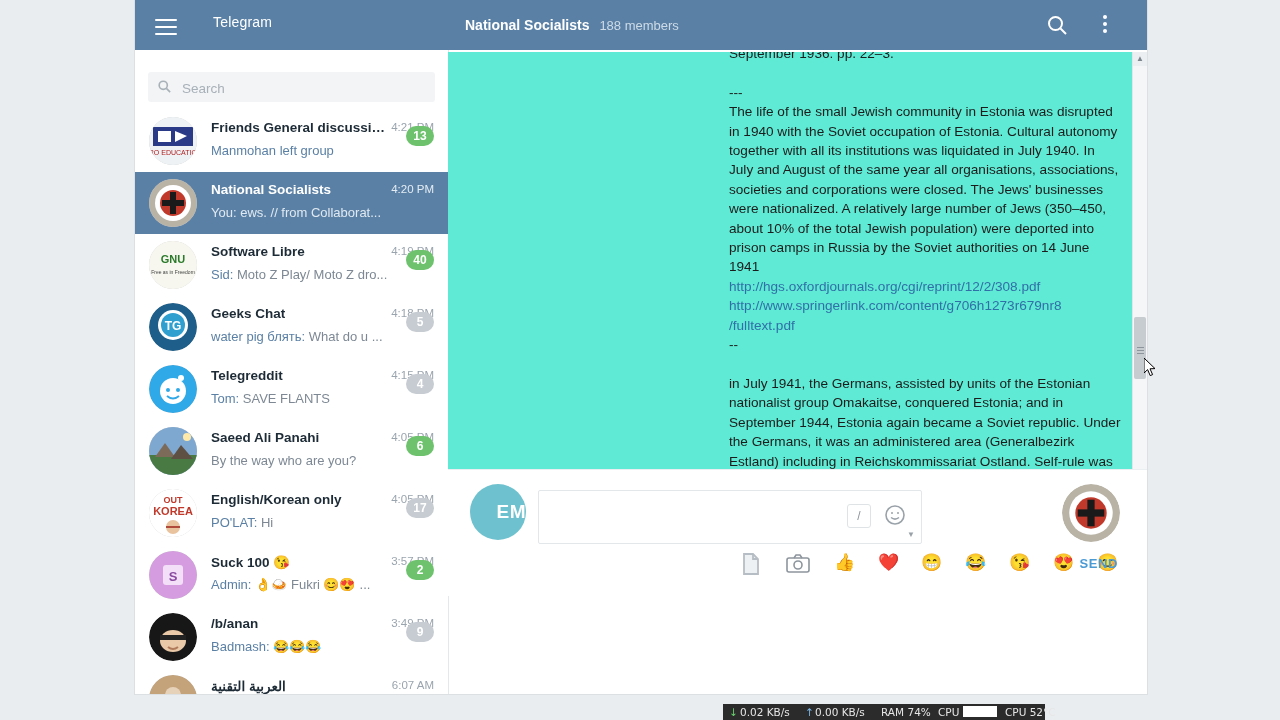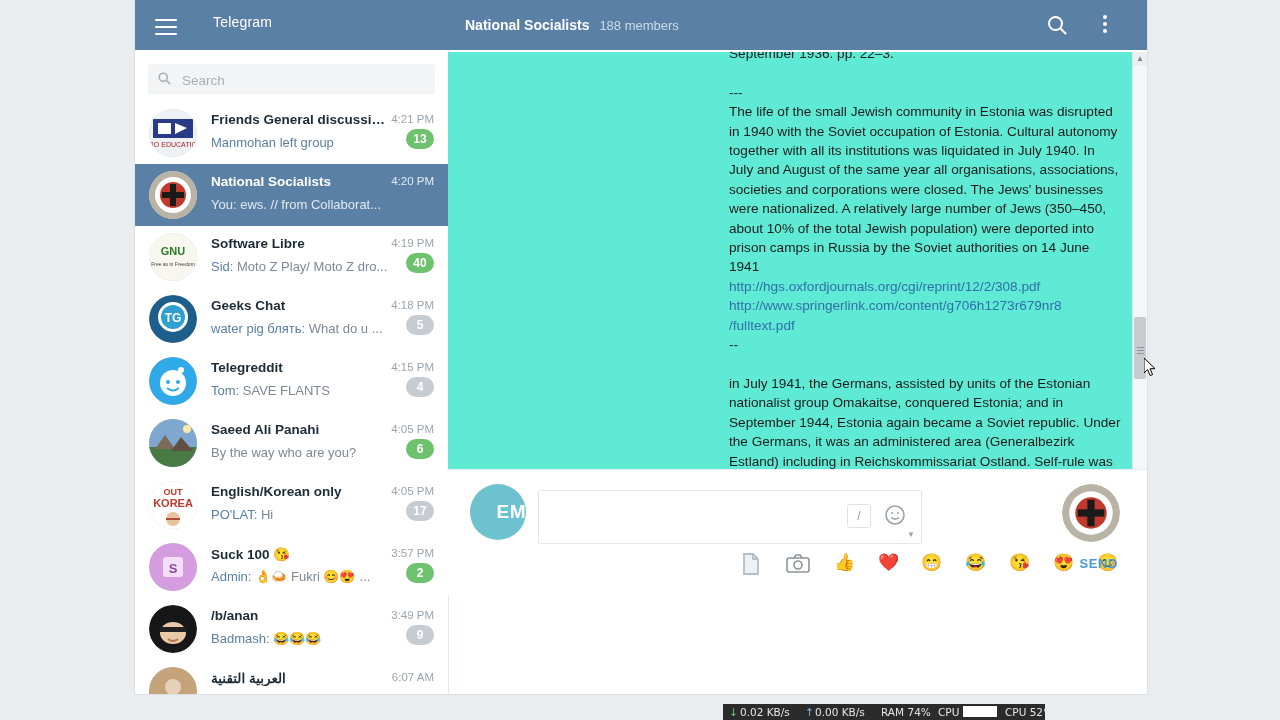--- a/index.html
+++ b/index.html
@@ -101,21 +101,21 @@
     position: absolute;
     left: 0;
     top: 50px;
     width: 313px;
     height: 644px;
     background: #ffffff;
     border-right: 1px solid #e3e8ec;
     overflow: hidden;
   }
   .search-wrap {
-    padding: 14px 13px 8px 13px;
+    padding: 22px 13px 8px 13px;
   }
   .search-box {
     position: relative;
     height: 30px;
     background: #f2f4f6;
     border-radius: 3px;
   }
   .search-box .mag {
     position: absolute;
     left: 9px; top: 7px;
@@ -176,21 +176,21 @@
     color: #7d8894;
     max-width: 180px;
     overflow: hidden;
     white-space: nowrap;
     text-overflow: ellipsis;
   }
   .chat-item.active .preview { color: #e0e9f1; }
   .chat-item .preview .sender { color: #5b80a5; }
   .chat-item .badge {
     position: absolute;
-    right: 14px; top: 27px;
+    right: 14px; top: 16px;
     min-width: 14px;
     height: 20px;
     padding: 0 7px;
     border-radius: 10px;
     background: #6ec26e;
     color: #ffffff;
     font-size: 12px;
     line-height: 20px;
     text-align: center;
     font-weight: bold;

